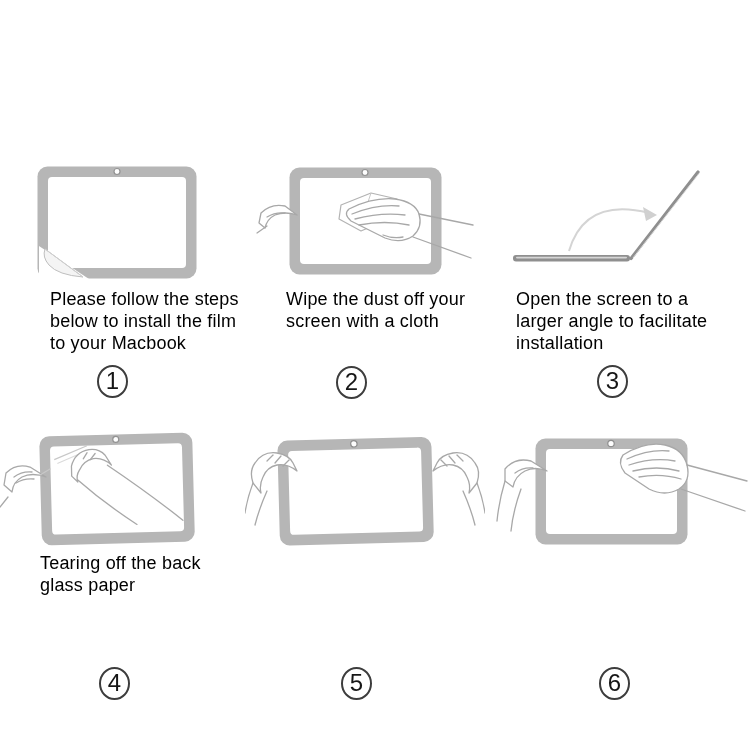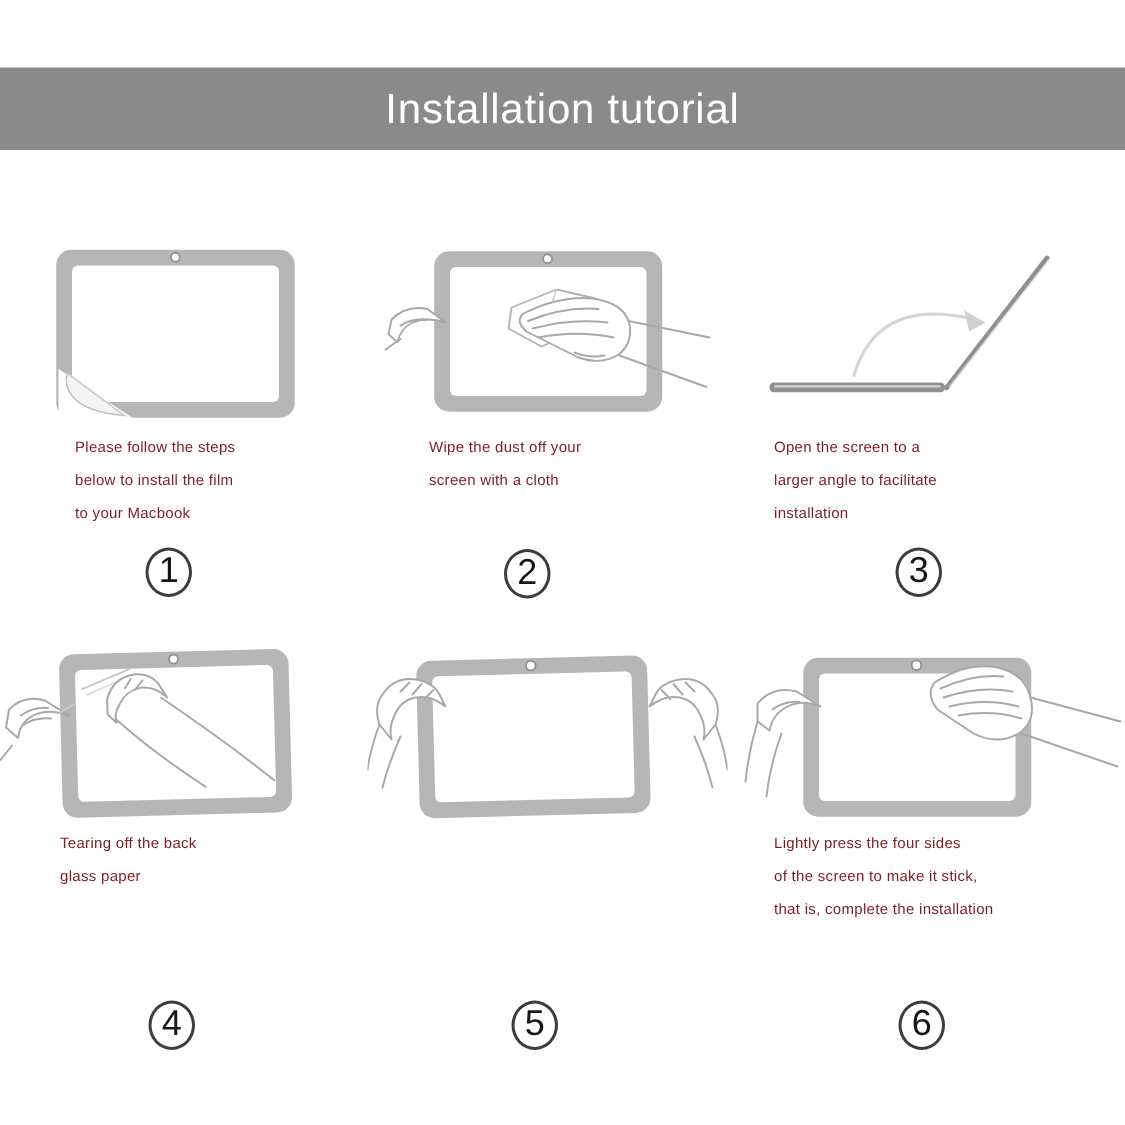--- a/index.html
+++ b/index.html
@@ -21,23 +21,23 @@
   .header .title {
     color: #ffffff;
     font-size: 28px;
     letter-spacing: 0.5px;
   }
   .illus { position: absolute; }
   .illus svg { display: block; }
   .caption {
     position: absolute;
     margin: 0;
-    font-size: 10px;
+    font-size: 18px;
     line-height: 22px;
-    color: #7f1d1d;
+    color: #000000;
     white-space: pre-line;
     letter-spacing: 0.2px;
   }
   .badge {
     position: absolute;
     width: 31px; height: 33px;
     border: 2px solid #3d3d3d;
     border-radius: 50%;
     display: flex; align-items: center; justify-content: center;
     font-size: 24px;
@@ -65,23 +65,20 @@
   .pos-b6 { left: 599px; top: 667px; }
   .hand { stroke: #a8a8a8; stroke-width: 1.3; stroke-linecap: round; stroke-linejoin: round; }
   .hand-fill { fill: #ffffff; }
   .hand-line { fill: none; }
 </style>
 </head>
 <body>
 
 <div class="page">
 
-  <div class="header">
-    <span class="title">Installation tutorial</span>
-  </div>
 
   <div class="illus pos-svg1">
     <svg width="160" height="113" viewBox="0 0 160 113">
       <rect x="0.5" y="0.5" width="159" height="112" rx="10" fill="#b6b6b6"></rect>
       <rect x="11" y="11" width="138" height="91" rx="4" fill="#ffffff"></rect>
       <circle cx="80" cy="5.5" r="3" fill="#fdfdfd" stroke="#929292" stroke-width="1.2"></circle>
       <path d="M2,80 L52,113 L2,113 Z" fill="#ffffff"></path>
       <path d="M8,83 L46,111 Q21,109 12,99 Q5,91 8,83 Z" fill="#f4f4f4" stroke="#bfbfbf" stroke-width="1"></path>
       <path d="M8,83 L46,111" stroke="#cfcfcf" stroke-width="1" fill="none"></path>
     </svg>
@@ -198,23 +195,20 @@
   <p class="caption pos-cap1">Please follow the steps
 below to install the film
 to your Macbook</p>
   <p class="caption pos-cap2">Wipe the dust off your
 screen with a cloth</p>
   <p class="caption pos-cap4">Tearing off the back
 glass paper</p>
   <p class="caption pos-cap3">Open the screen to a
 larger angle to facilitate
 installation</p>
-  <p class="caption pos-cap6">Lightly press the four sides
-of the screen to make it stick,
-that is, complete the installation</p>
 
   <div class="badge pos-b1">
       <span>1</span>
     </div>
   <div class="badge pos-b2">
       <span>2</span>
     </div>
   <div class="badge pos-b3">
       <span>3</span>
     </div>

